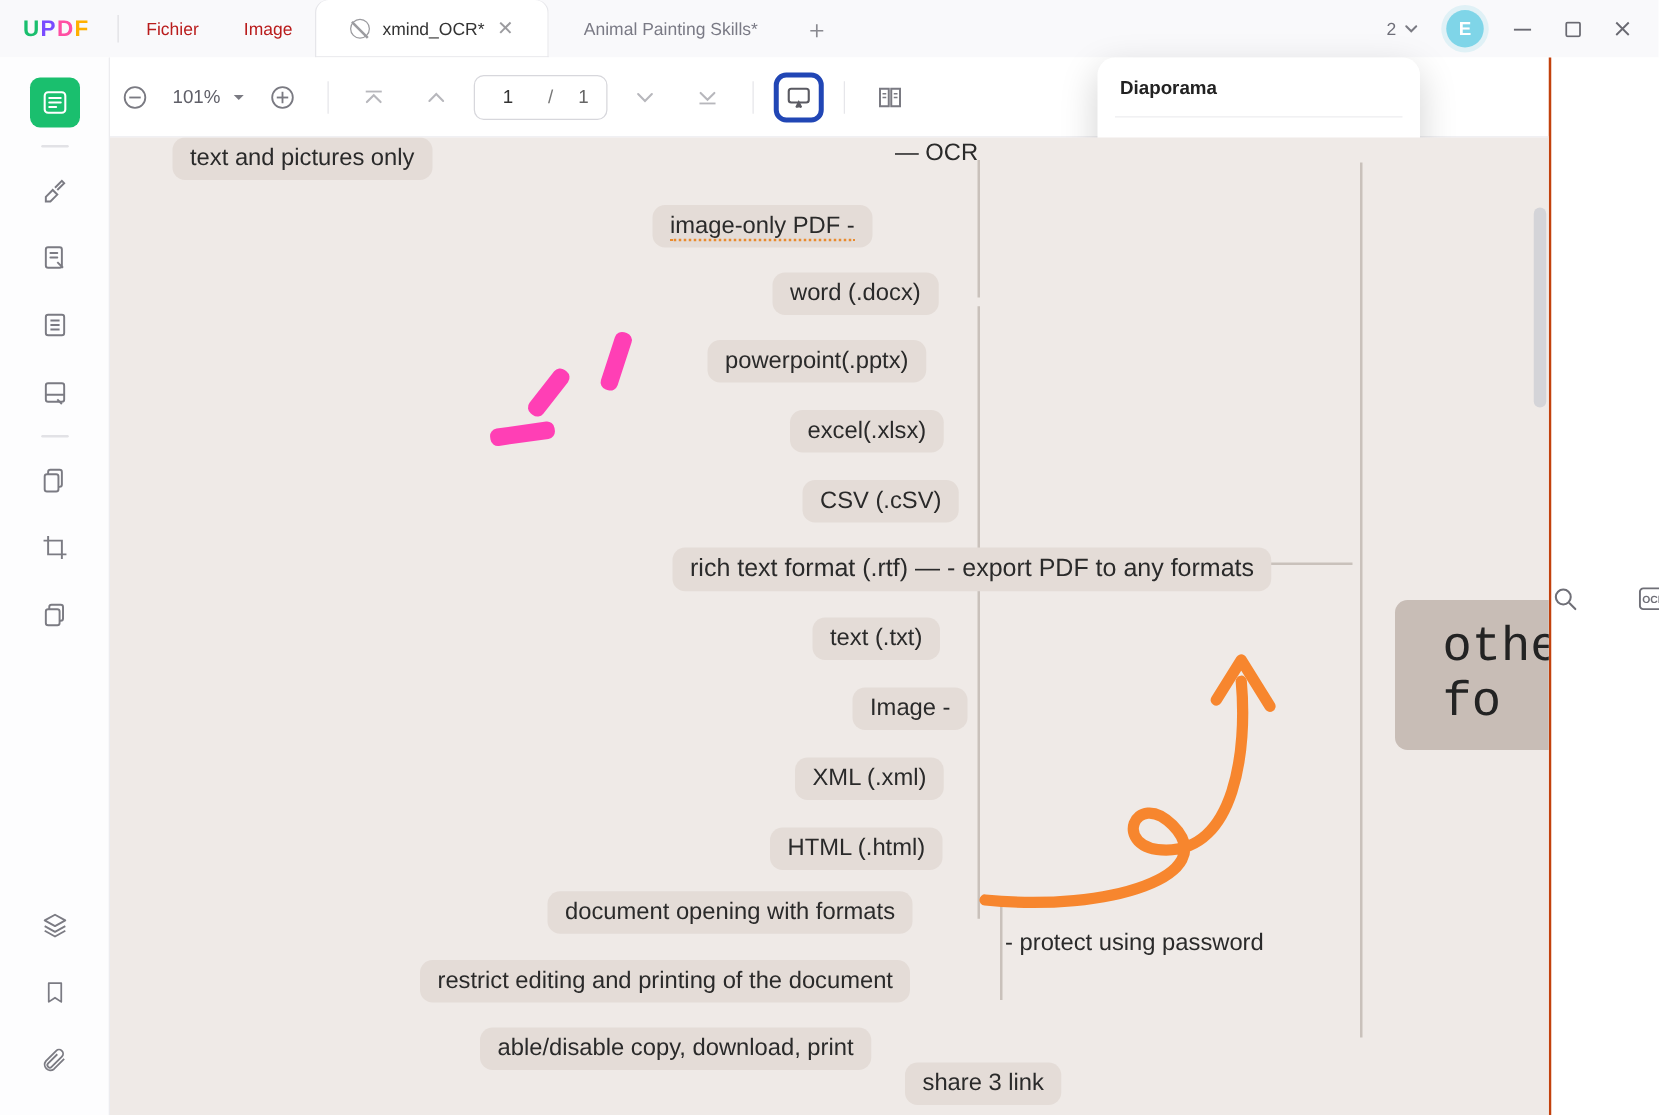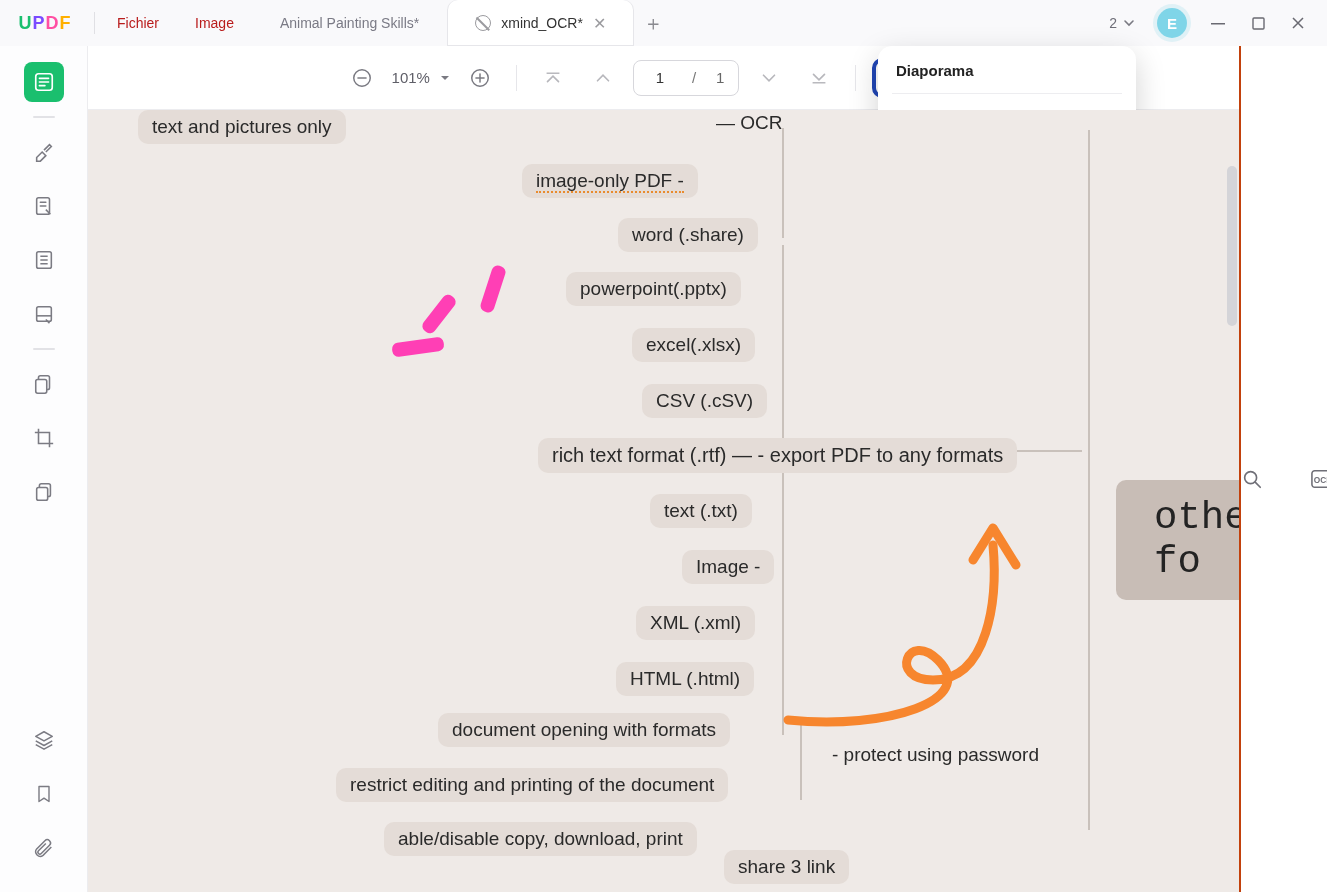--- a/index.html
+++ b/index.html
@@ -33,21 +33,21 @@
   .rightbar{width:88px;background:#fff;border-left:2px solid #c2410c;display:flex;flex-direction:row;align-items:center;padding-top:20px;gap:24px}
   .rightbar .ic{width:36px;height:36px;display:flex;align-items:center;justify-content:center;color:#6f6f77}
   .rightbar .sp{flex:1}
   .rightbar .dash{width:22px;height:2px;background:#e2e2e6;border-radius:2px}
   .flower{width:28px;height:28px;position:relative}
   .flower span{position:absolute;width:14px;height:14px;border-radius:50%}
   .flower .a{background:#8bd6c0;left:0;top:0}.flower .b{background:#f9c06b;right:0;top:0}.flower .c{background:#f58fb5;left:0;bottom:0}.flower .d{background:#8fb5ff;right:0;bottom:0}
 
   
   .main{flex:1;display:flex;flex-direction:column;min-width:0;background:#fff}
-  .toolbar{height:64px;border-bottom:1px solid #ececef;display:flex;align-items:center;justify-content:center;gap:10px;position:relative}
+  .toolbar{height:64px;border-bottom:1px solid #ececef;display:flex;align-items:center;gap:10px;position:relative}
   .tb-btn{width:40px;height:40px;display:flex;align-items:center;justify-content:center;color:#7a7a82;border-radius:8px;cursor:pointer}
   .tb-sep{width:1px;height:26px;background:#e6e6ea;margin:0 6px}
   .zoom-txt{color:#5f5f68;font-size:15px;display:flex;align-items:center;gap:10px}
   .page-box{display:flex;align-items:center;border:1px solid #d7d7dc;border-radius:8px;height:36px;padding:0 4px}
   .page-box input{width:44px;text-align:center;border:none;outline:none;font-size:15px;background:transparent;color:#333}
   .page-box span{padding:0 10px;color:#777;font-size:15px}
   .page-box .total{color:#666}
   .tb-btn.highlight{border:4px solid #2146b5;border-radius:10px}
 
   
@@ -89,27 +89,27 @@
     <span class="u">U</span>
       <span class="p">P</span>
       <span class="d">D</span>
       <span class="f">F</span>
   </div>
   <div class="vbar"></div>
   <div class="menu-item">Fichier</div>
   <div class="menu-item">Image</div>
 
   <div class="tabs-host">
-    <div class="tab">
-      <span>Animal Painting Skills*</span>
-    </div>
     <div class="tab active">
       <span class="no-edit"></span>
       <span>xmind_OCR*</span>
       <span class="close">✕</span>
+    </div>
+    <div class="tab">
+      <span>Animal Painting Skills*</span>
     </div>
     <div class="tab-add">＋</div>
   </div>
 
   <div class="title-right">
     <div class="count-pill">
       <span>2</span>
       <svg width="12" height="12" viewBox="0 0 12 12">
           <path d="M2 4l4 4 4-4" stroke="#7a7a82" stroke-width="1.6" fill="none" stroke-linecap="round"></path>
         </svg>
@@ -297,31 +297,31 @@
 
       <div class="vline" style="left:694px;top:18px;height:110px"></div>
       <div class="vline" style="left:694px;top:135px;height:490px"></div>
       <div class="vline" style="left:712px;top:610px;height:80px"></div>
       <div class="hline" style="left:694px;top:340px;width:300px"></div>
       <div class="vline" style="left:1000px;top:20px;height:700px"></div>
 
       <div class="node" style="left:50px;top:0px">text and pictures only</div>
       <div class="plain-text" style="left:628px;top:2px">— OCR</div>
       <div class="node" style="left:434px;top:54px"><span class="underline">image-only PDF -</span></div>
-      <div class="node" style="left:530px;top:108px">word (.share)</div>
+      <div class="node" style="left:530px;top:108px">word (.docx)</div>
       <div class="node" style="left:478px;top:162px">powerpoint(.pptx)</div>
       <div class="node" style="left:544px;top:218px">excel(.xlsx)</div>
       <div class="node" style="left:554px;top:274px">CSV (.cSV)</div>
       <div class="node lg" style="left:450px;top:328px">rich text format (.rtf) — - export PDF to any formats</div>
       <div class="node" style="left:562px;top:384px">text (.txt)</div>
       <div class="node" style="left:594px;top:440px">Image -</div>
       <div class="node" style="left:548px;top:496px">XML (.xml)</div>
       <div class="node" style="left:528px;top:552px">HTML (.html)</div>
       <div class="node" style="left:350px;top:603px">document opening with formats</div>
-      <div class="plain-text" style="left:744px;top:634px">- protect using password</div>
+      <div class="plain-text" style="left:716px;top:634px">- protect using password</div>
       <div class="node" style="left:296px;top:712px">able/disable copy, download, print</div>
       <div class="node" style="left:248px;top:658px">restrict editing and printing of the document</div>
       <div class="node" style="left:636px;top:740px">share 3 link</div>
       <div class="rootnode" style="left:1028px;top:370px">other fo</div>
 
       <div class="pink" style="left:398px;top:155px;width:14px;height:48px;transform:rotate(18deg)"></div>
       <div class="pink" style="left:344px;top:182px;width:14px;height:44px;transform:rotate(38deg)"></div>
       <div class="pink" style="left:304px;top:230px;width:52px;height:14px;transform:rotate(-8deg)"></div>
 
       <svg class="arrow-svg" width="260" height="230" style="left:680px;top:400px" viewBox="0 0 260 230">

